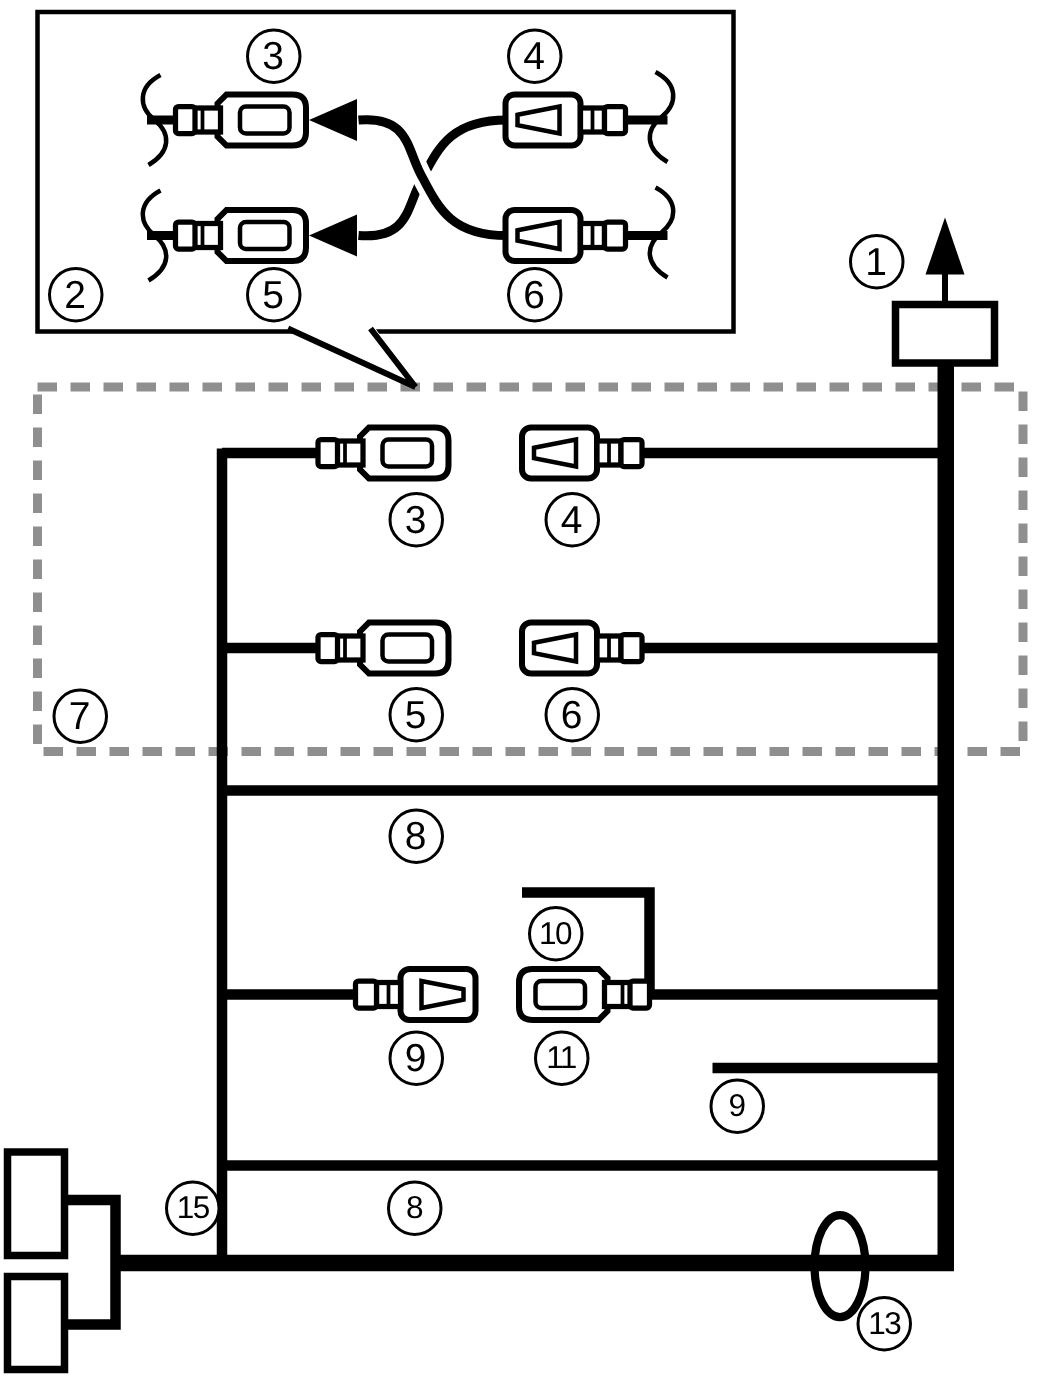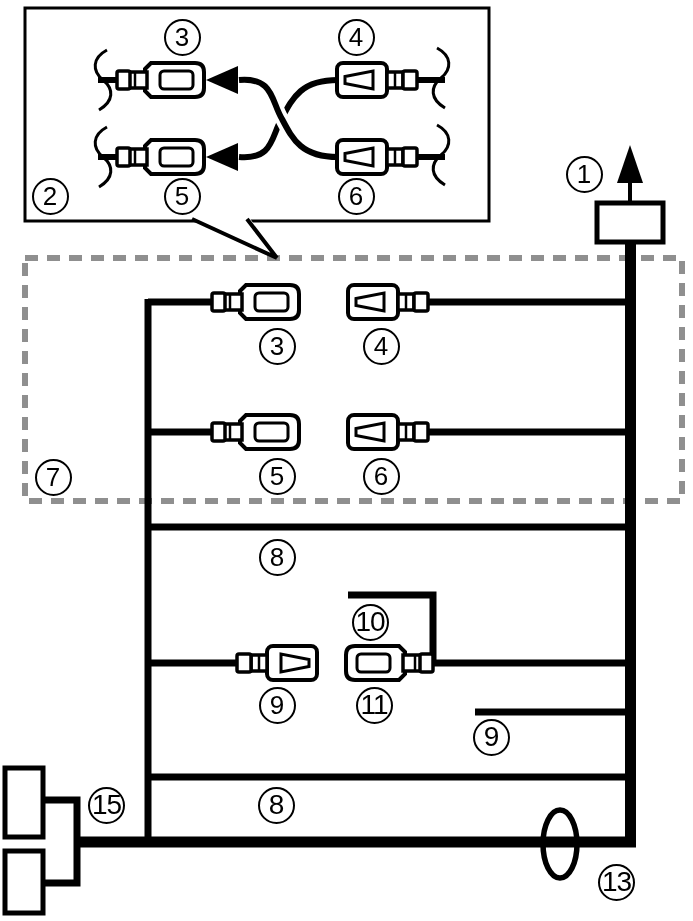--- a/index.html
+++ b/index.html
@@ -4,21 +4,21 @@
 <style>
   :root { --line:#000000; --dash:#8f8f8f; --bg:#ffffff; }
   html,body { margin:0; padding:0; background:var(--bg); }
   #stage { position:relative; width:693px; height:921px; background:var(--bg);
            color:var(--line); font-family:"Liberation Sans", sans-serif; overflow:hidden; }
   #linework { position:absolute; left:0; top:0; }
   .callout { position:absolute; width:37px; height:37px; box-sizing:border-box;
              border:2.5px solid var(--line); border-radius:50%; background:var(--bg);
              display:flex; align-items:center; justify-content:center;
              font-size:26px; line-height:1; color:var(--line); }
-  .callout.two { font-size:28px; letter-spacing:-1px; }
+  .callout.two { font-size:21px; letter-spacing:-1px; }
 </style>
 </head>
 <body>
 
 <div id="stage">
 
   <svg id="linework" width="693" height="921" viewBox="0 0 693 921">
     <defs>
 
       <g id="fconn" stroke="currentColor">
@@ -121,16 +121,16 @@
   <div class="callout" style="left:362.5px; top:327.5px;">4</div>
   <div class="callout" style="left:258.5px; top:457.5px;">5</div>
   <div class="callout" style="left:362.5px; top:457.5px;">6</div>
   <div class="callout" style="left:34.5px;  top:458.5px;">7</div>
   <div class="callout" style="left:258.5px; top:538.5px;">8</div>
   <div class="callout two" style="left:351.5px; top:603.5px;">10</div>
   <div class="callout" style="left:258.5px; top:686.5px;">9</div>
   <div class="callout two" style="left:355.5px; top:686.5px;">11</div>
   <div class="callout two" style="left:472.5px; top:718.5px;">9</div>
   <div class="callout two" style="left:257.5px; top:786.5px;">8</div>
-  <div class="callout two" style="left:88px;  top:786.5px;">15</div>
-  <div class="callout two" style="left:598px; top:863.5px;text-align:right;">13</div>
+  <div class="callout two" style="left:110px;  top:786.5px;">15</div>
+  <div class="callout two" style="left:571px; top:863.5px;text-align:right;">13</div>
 
 </div>
 
 </body></html>

